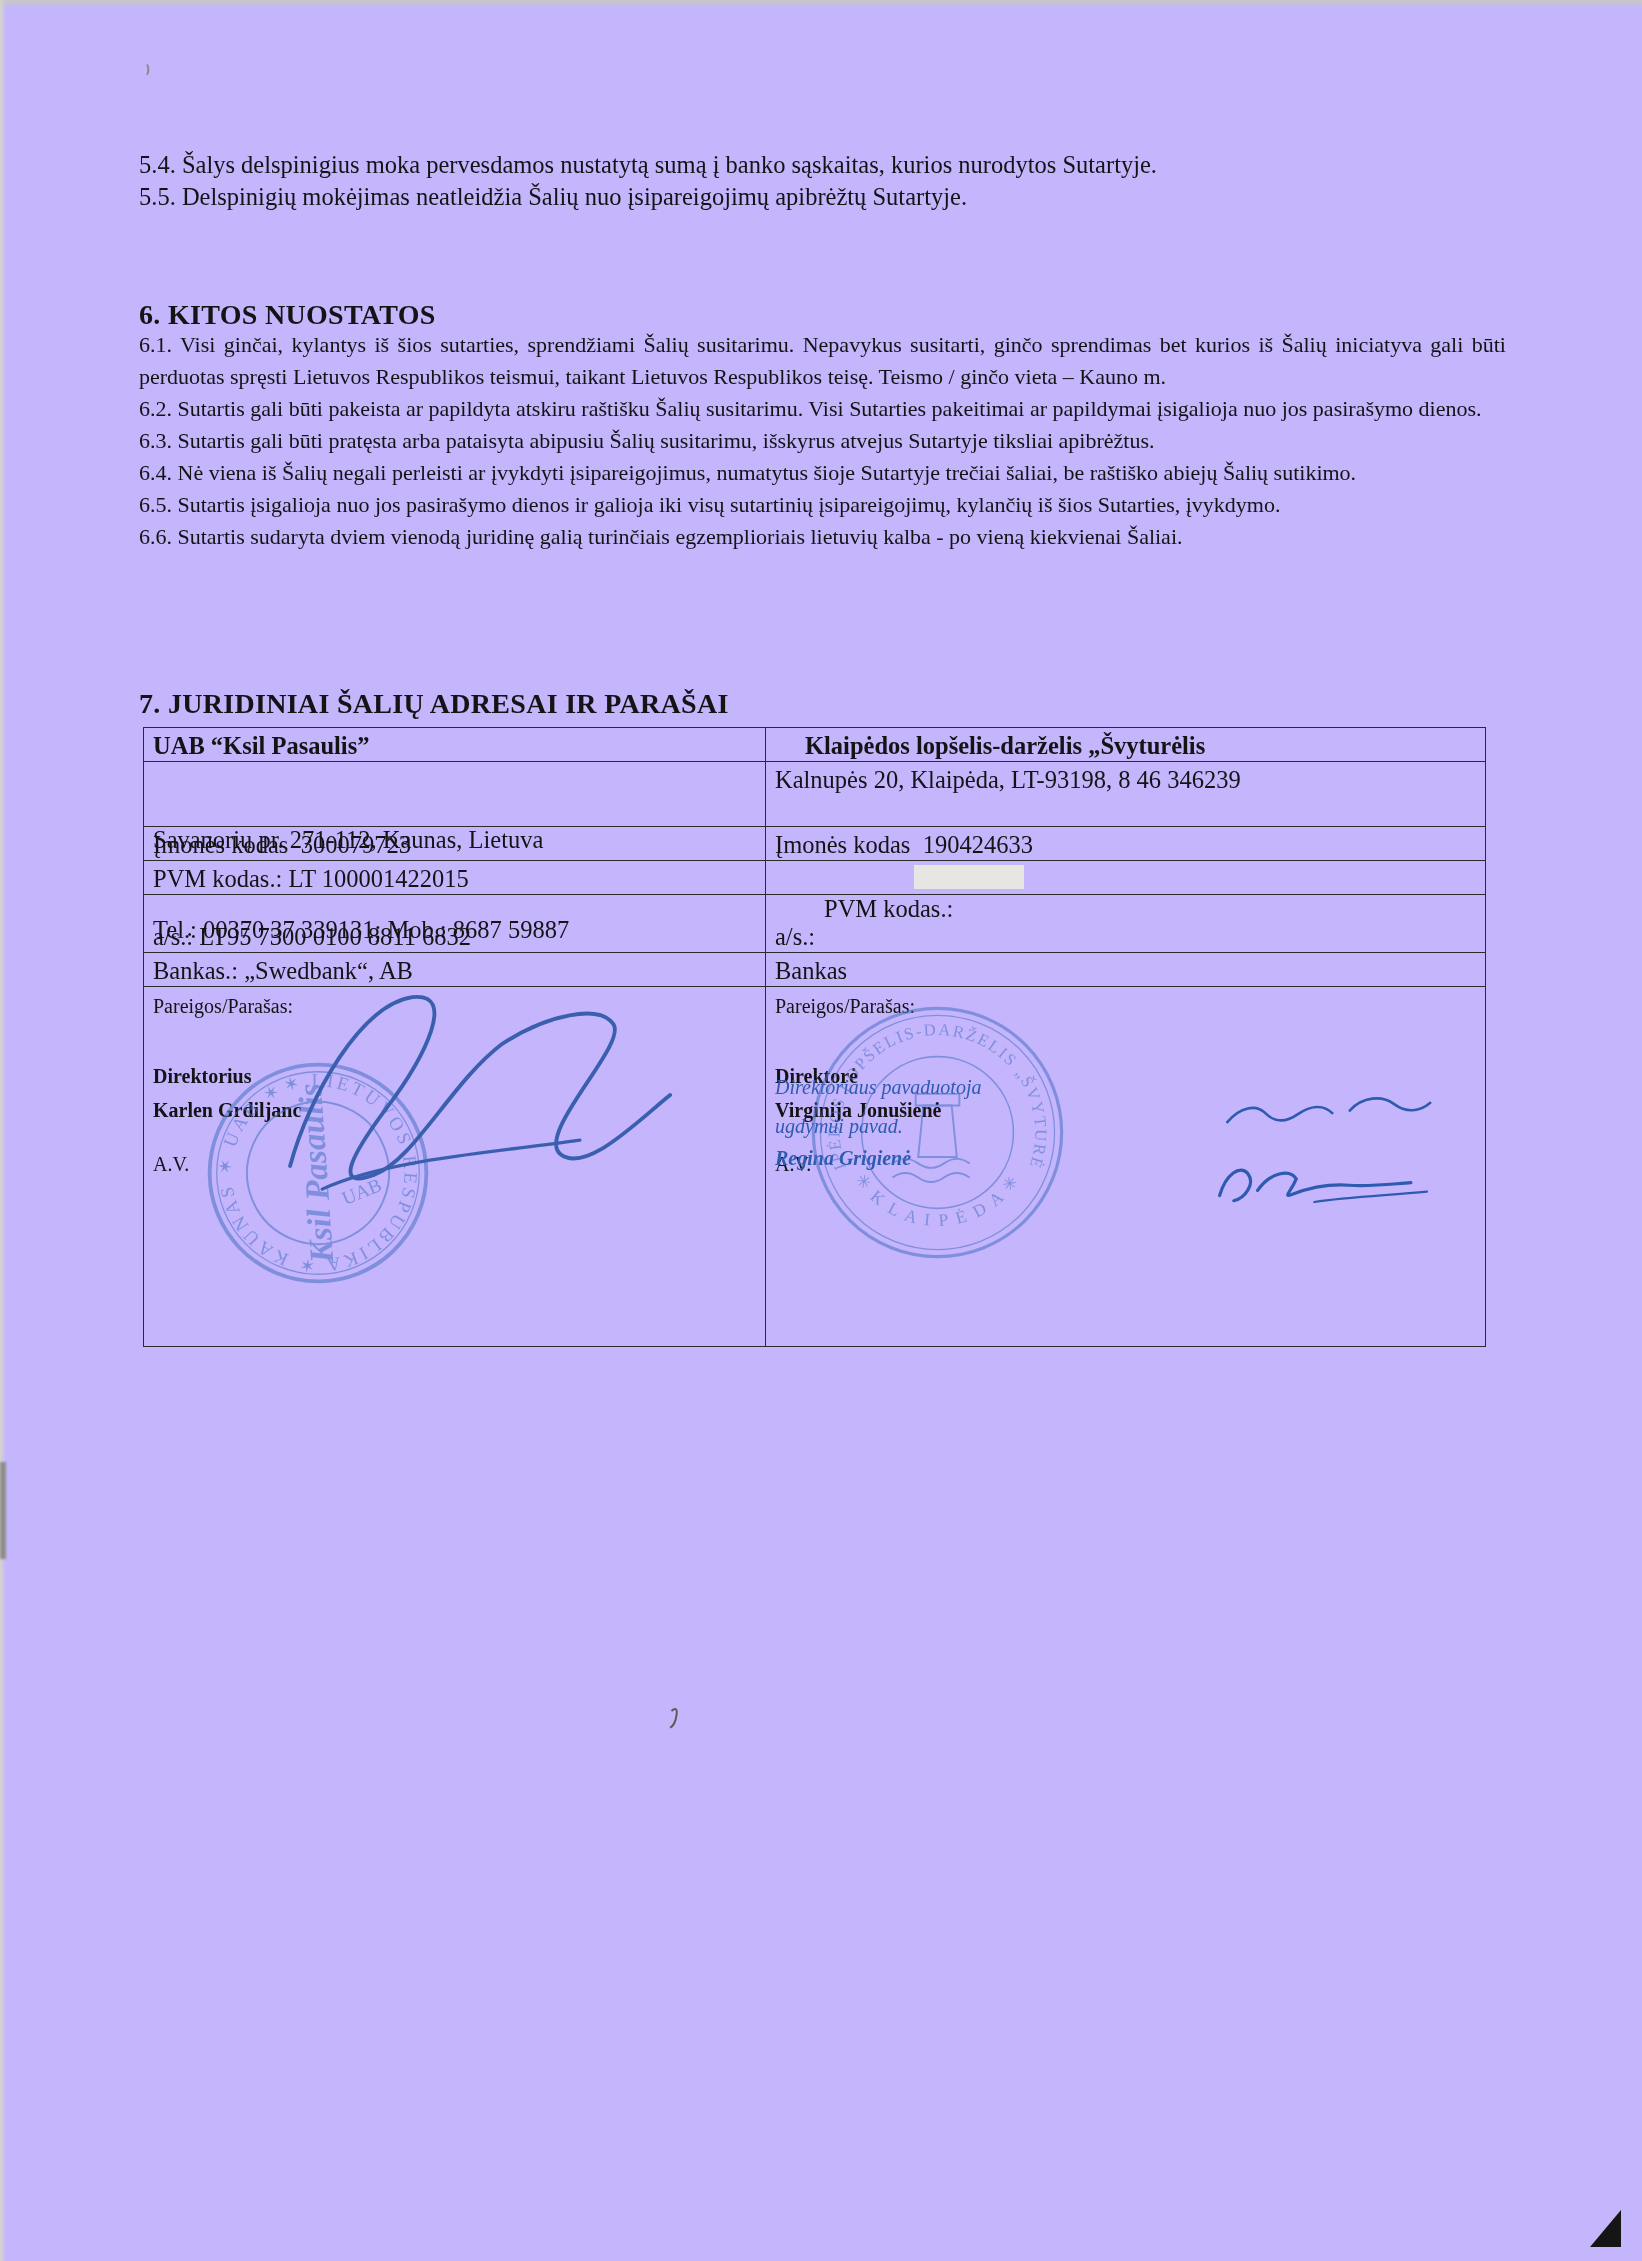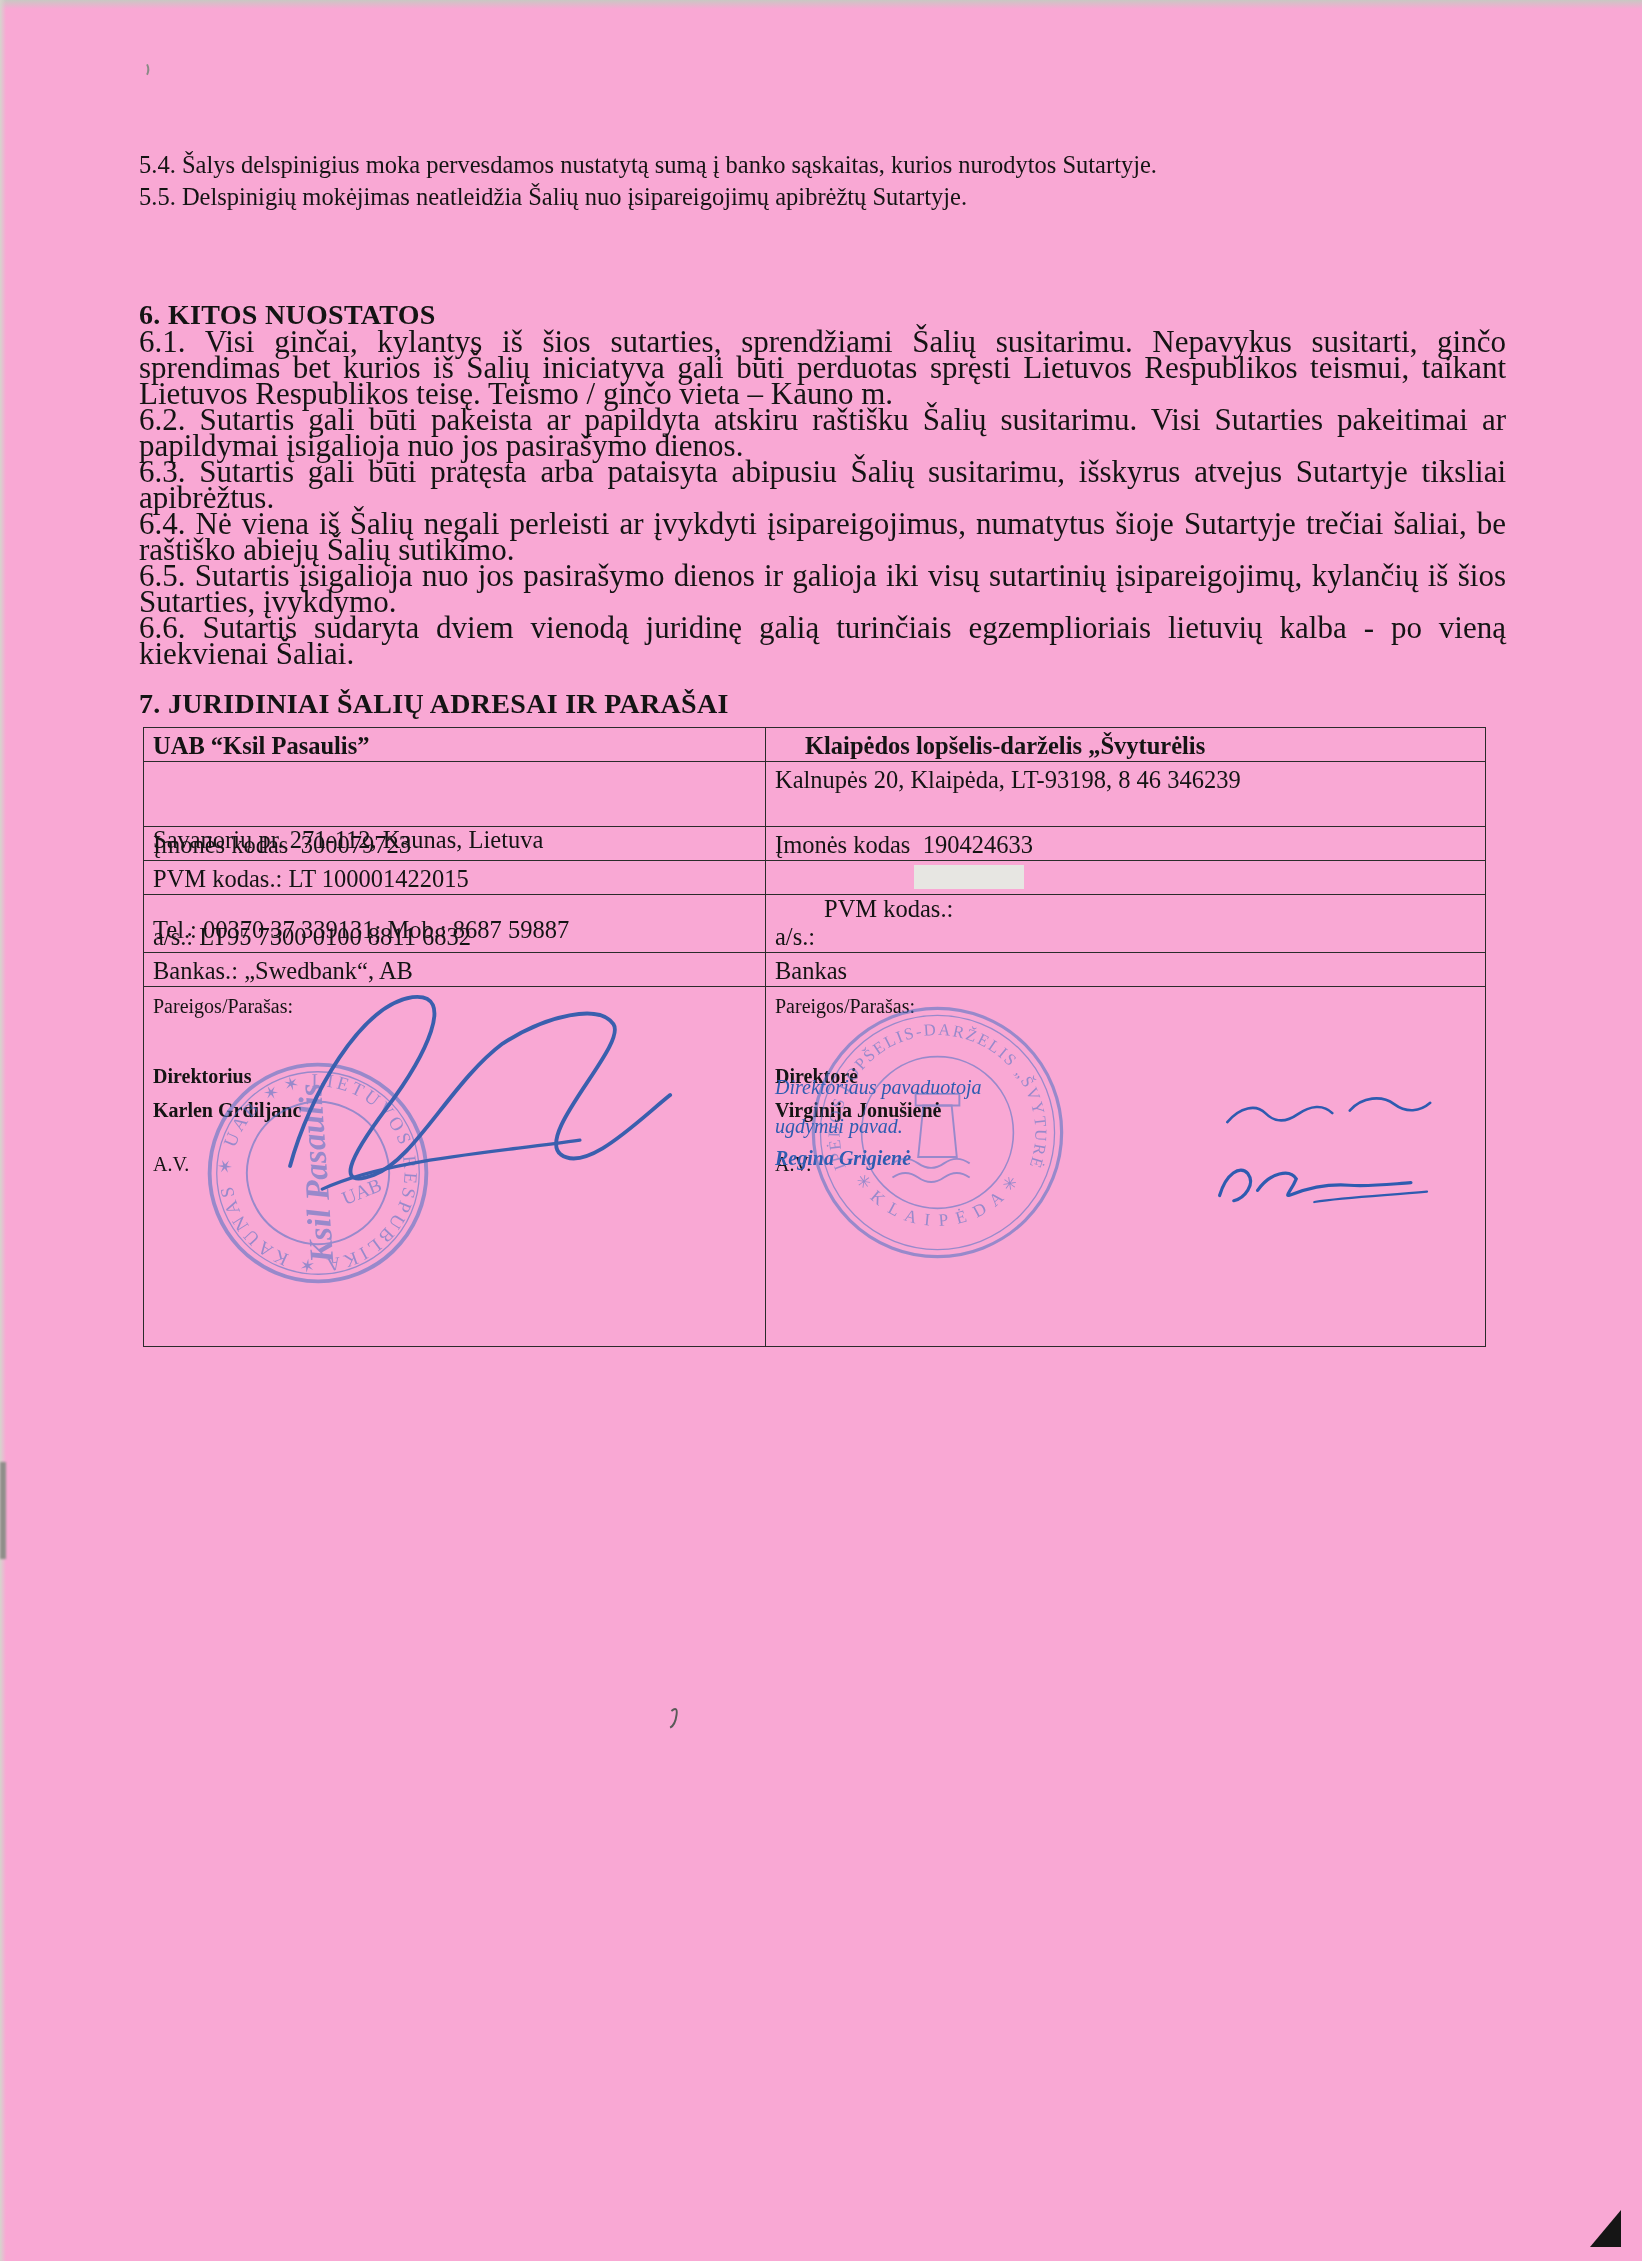--- a/index.html
+++ b/index.html
@@ -1,30 +1,30 @@
 <!DOCTYPE html>
 <html style="font-size:10.3px"><head>
 <meta charset="utf-8">
 <style>
   html,body{margin:0;padding:0;background:#e9e8e4;}
   .page{
     position:relative;width:1643px;height:2261px;margin:0 auto;
-    background:#f9a8d4;color:#141414;overflow:hidden;
+    background:#c4b5fd;color:#141414;overflow:hidden;
     font-family:"Liberation Serif","DejaVu Serif",serif;
   }
   .edge-top{position:absolute;top:0;left:0;right:0;height:9px;
     background:linear-gradient(#c9c8c3,rgba(252,251,246,0));}
   .edge-left{position:absolute;top:0;left:0;bottom:0;width:6.4px;
     background:linear-gradient(90deg,#d6d4cd,rgba(252,251,246,0));}
   .smudge{position:absolute;left:0;top:1462px;width:5.8px;height:97px;background:#8f8e8a;filter:blur(1.3px);}
   .corner-fold{position:absolute;right:22px;bottom:14px;width:31px;height:37px;background:#151515;
     clip-path:polygon(100% 0,100% 100%,0 100%);}
   p{margin:0;}
   .abs{position:absolute;}
-  .body-text{font-size:31px;line-height:26px;text-align:justify;}
+  .body-text{font-size:22px;line-height:32px;text-align:justify;}
   .line{font-size:24.5px;line-height:32px;}
   .heading{font-size:28px;font-weight:bold;letter-spacing:0.3px;}
   
   .ptable{position:absolute;left:143px;top:727px;width:1341px;border:1.9px solid #2b2b2b;background:transparent;}
   .prow{display:grid;grid-template-columns:622px 718px;border-bottom:1.3px solid #2b2b2b;}
   .prow:last-child{border-bottom:none;}
   .cell{padding:2.6px 9px 1.3px 9px;font-size:24.5px;line-height:30px;white-space:pre-wrap;box-sizing:border-box;}
   .cell.left{border-right:1.3px solid #2b2b2b;}
   .r-hdr{height:32px;} .r-co{height:33px;gap:30px;} .r-addr{height:64px;}
   .r-code{height:33px;} .r-vat{height:33px;} .r-acct{height:33px;margin-top:24px;} .r-bank{height:33px;}

